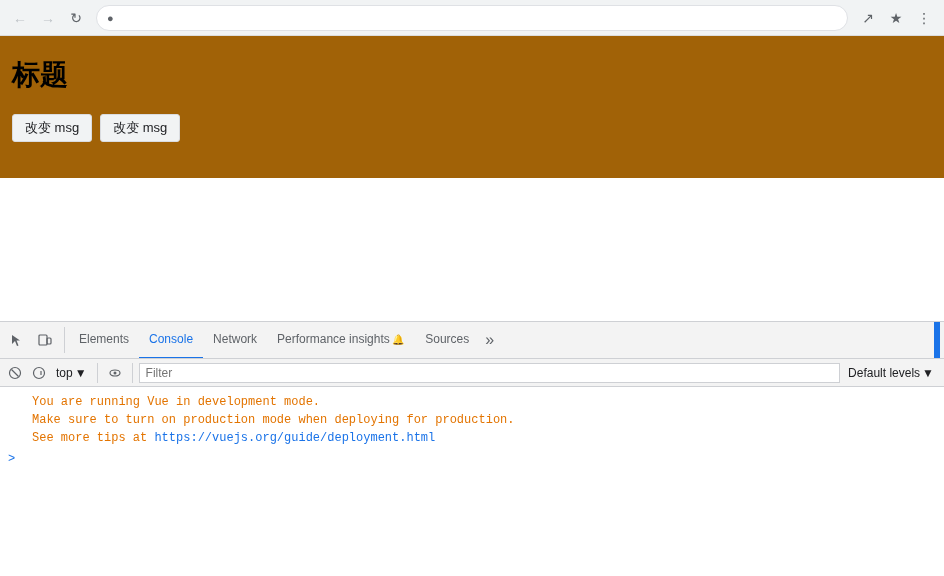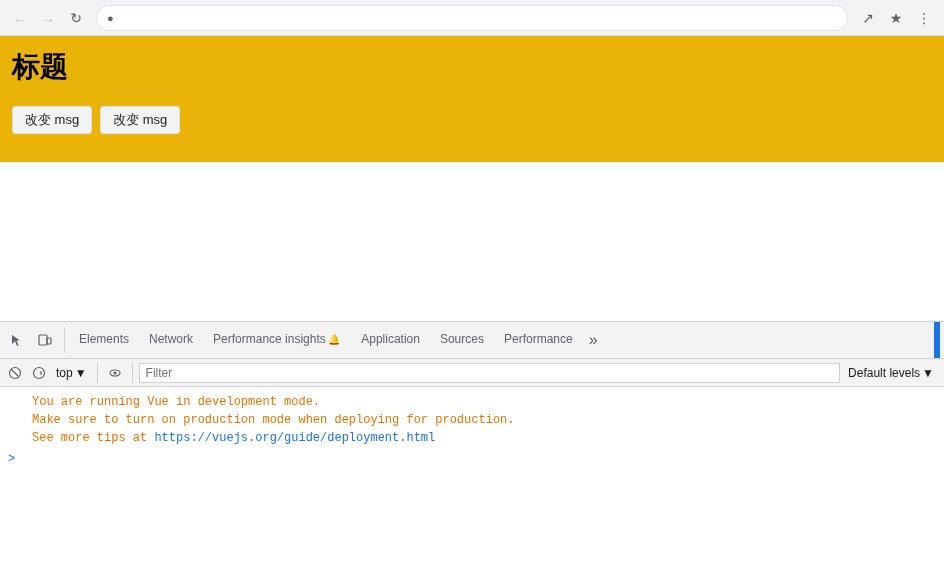--- a/index.html
+++ b/index.html
@@ -50,22 +50,22 @@
     .address-bar .lock-icon { color: #5f6368; font-size: 11px; }
     .address-text { font-size: 12px; color: #202124; white-space: nowrap; overflow: hidden; text-overflow: ellipsis; }
     .toolbar-actions {
       display: flex;
       gap: 4px;
       align-items: center;
     }
 
     
     .page-content {
-      padding: 12px 12px;
-      background: #eab308;
+      padding: 20px 12px;
+      background: #a16207;
     }
     .page-title {
       font-size: 28px;
       font-weight: bold;
       color: #000;
       margin-bottom: 20px;
     }
     .buttons-row {
       display: flex;
       gap: 8px;
@@ -289,35 +289,32 @@
       <button class="dt-icon-btn">
         <svg width="14" height="14" viewBox="0 0 14 14" fill="none">
           <rect x="1" y="2" width="8" height="10" rx="1" stroke="#5f6368" stroke-width="1.2" fill="none"></rect>
           <rect x="9" y="5" width="4" height="6" rx="1" stroke="#5f6368" stroke-width="1.2" fill="none"></rect>
         </svg>
       </button>
     </div>
     <div class="devtools-tab">
       <span>Elements</span>
     </div>
+    <div class="devtools-tab active">
+      <span>Console</span>
+    </div>
     <div class="devtools-tab">
       <span>Network</span>
     </div>
     <div class="devtools-tab">
       <span>Performance insights</span>
       <span class="bell-icon">🔔</span>
     </div>
     <div class="devtools-tab">
-      <span>Application</span>
-    </div>
-    <div class="devtools-tab">
       <span>Sources</span>
-    </div>
-    <div class="devtools-tab">
-      <span>Performance</span>
     </div>
     <div class="dt-more">»</div>
     <div class="dt-blue-panel"></div>
   </div>
 
   <div class="console-toolbar">
     <button class="ct-btn">
       <svg width="14" height="14" viewBox="0 0 14 14" fill="none">
         <circle cx="7" cy="7" r="5.5" stroke="#5f6368" stroke-width="1.2"></circle>
         <line x1="3.5" y1="3.5" x2="10.5" y2="10.5" stroke="#5f6368" stroke-width="1.2"></line>

